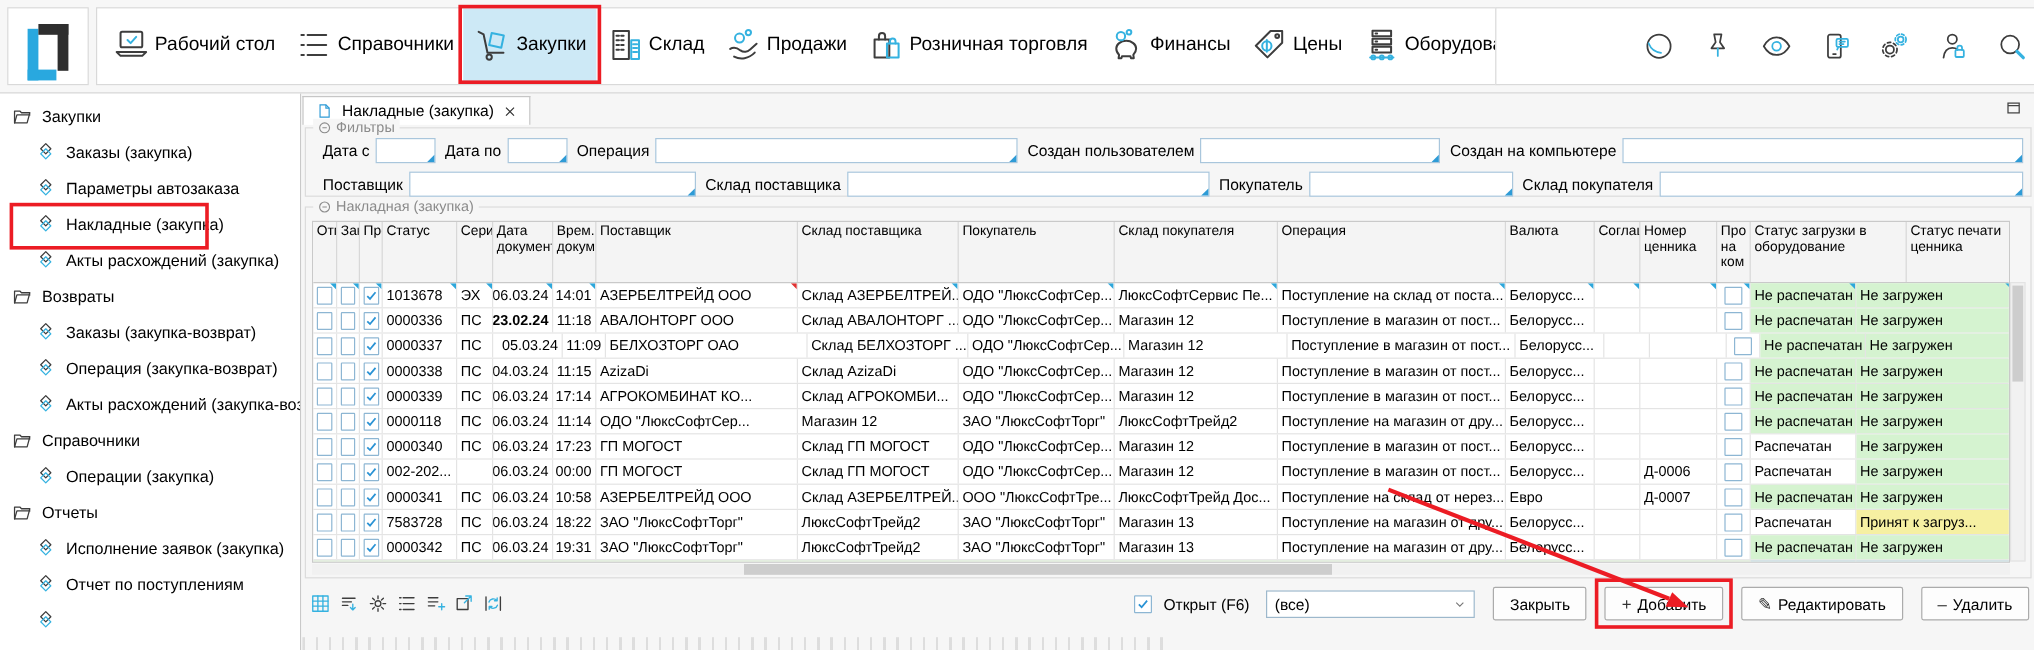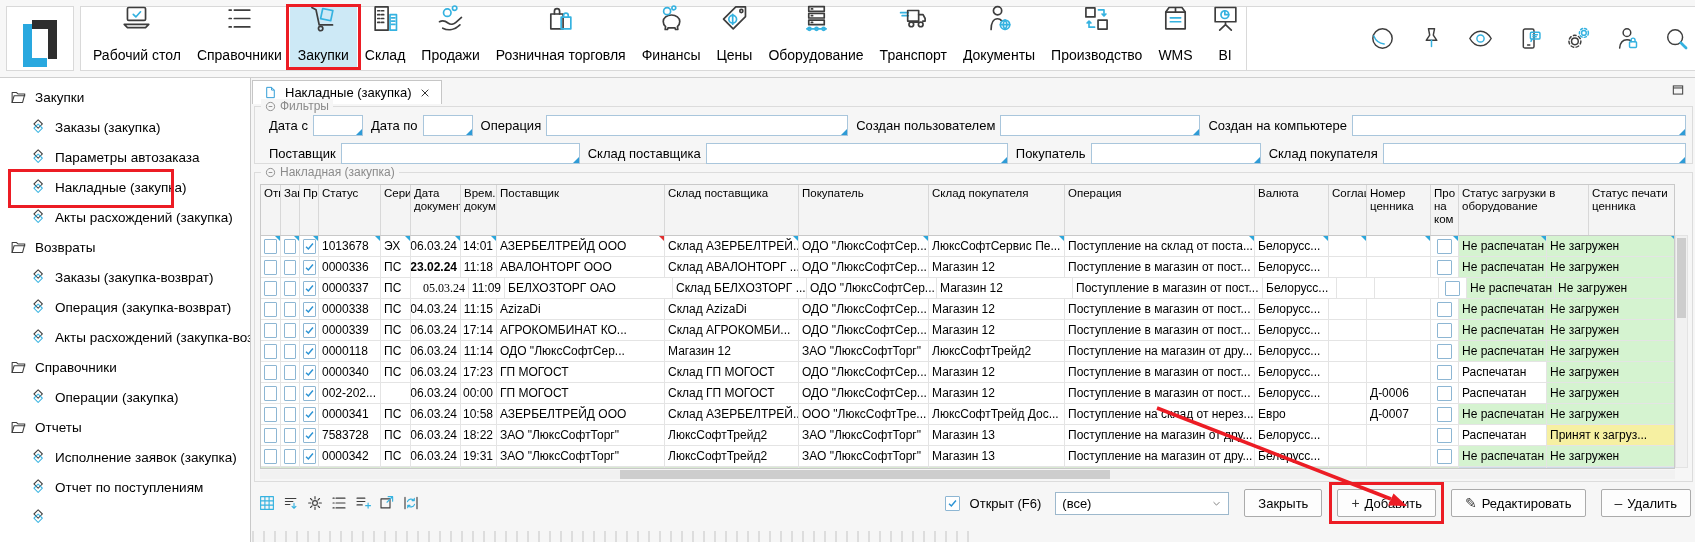--- a/index.html
+++ b/index.html
@@ -8,22 +8,22 @@
   svg{display:block}
   .b{stroke:#35b2e0 !important}
   
   .topbar{position:absolute;left:0;top:0;width:1695px;height:77px;background:#f7f7f7;border-bottom:1px solid #cfcfcf}
   .tbox{position:absolute;top:6px;bottom:6px;background:#fff;border:1px solid #d9d9d9}
   .logo-box{left:6px;width:66px;display:flex;align-items:center;justify-content:center}
   .logo{position:relative;width:34px;height:38px}
   .lg1{position:absolute;left:0;top:4px;width:15px;height:34px;border-left:9px solid #29a8df;border-bottom:9px solid #29a8df}
   .lg2{position:absolute;right:0;top:0;width:16px;height:30px;border-right:9px solid #2e2e2e;border-top:9px solid #2e2e2e}
   .nav-box{left:80px;width:1160px;display:flex;align-items:stretch;padding:0 4px}
-  .nav-item{position:relative;display:flex;flex-direction:column;align-items:center;justify-content:flex-end;
-            gap:13px;padding:5px 8px 7px;font-size:14px;white-space:nowrap;cursor:pointer}
+  .nav-item{position:relative;display:flex;align-items:center;justify-content:flex-end;
+            gap:3px;padding:5px 8px 7px;font-size:16px;white-space:nowrap;cursor:pointer}
   .nav-item .nicon svg{width:33px;height:31px}
   .nav-item.sel{background:#cde9f6}
   .nav-item.sel::after{content:'';position:absolute;inset:-3px -4px 0 -4px;border:3px solid #ec1c24;pointer-events:none}
   .right-box{left:1246px;width:443px;display:flex;align-items:center;justify-content:flex-end;gap:22px;padding-right:26px}
   .ricon svg{width:27px;height:27px}
   
   .sidebar{position:absolute;left:0;top:78px;width:250px;bottom:0;background:#fff;border-right:1px solid #c9c9c9;padding-top:4px;overflow:hidden}
   .side-item{position:relative;height:30px;display:flex;align-items:center;gap:8px;padding-left:10px;font-size:13.5px;white-space:nowrap;cursor:pointer}
   .side-item.leaf{padding-left:30px}
   .side-item svg{width:17px;height:17px;flex:0 0 auto}
@@ -608,21 +608,21 @@
         </div>
         <div class="gc cc" style="width: 19px;">
           <span class="cb">
             <svg viewBox="0 0 24 24" fill="none" stroke="#2a93d5" stroke-width="3.2">
               <path d="M4.5 12.5l5 5L19.5 5.5"></path>
             </svg>
           </span>
         </div>
         <div class="gc" style="width: 62px;">0000337</div>
         <div class="gc" style="width: 30px;">ПС</div>
-        <div class="gc ar" style="width: 58px; font-family: Liberation Serif, serif;">05.03.24</div>
+        <div class="gc ar" style="width: 58px;">05.03.24</div>
         <div class="gc ar" style="width: 36px;">11:09</div>
         <div class="gc" style="width: 168px;">БЕЛХОЗТОРГ ОАО</div>
         <div class="gc" style="width: 134px;">Склад БЕЛХОЗТОРГ ...</div>
         <div class="gc" style="width: 130px;">ОДО "ЛюксСофтСер...</div>
         <div class="gc" style="width: 136px;">Магазин 12</div>
         <div class="gc" style="width: 190px;">Поступление в магазин от пост...</div>
         <div class="gc" style="width: 74px;">Белорусс...</div>
         <div class="gc" style="width: 38px;"></div>
         <div class="gc" style="width: 64px;"></div>
         <div class="gc cc" style="width: 28px;">

